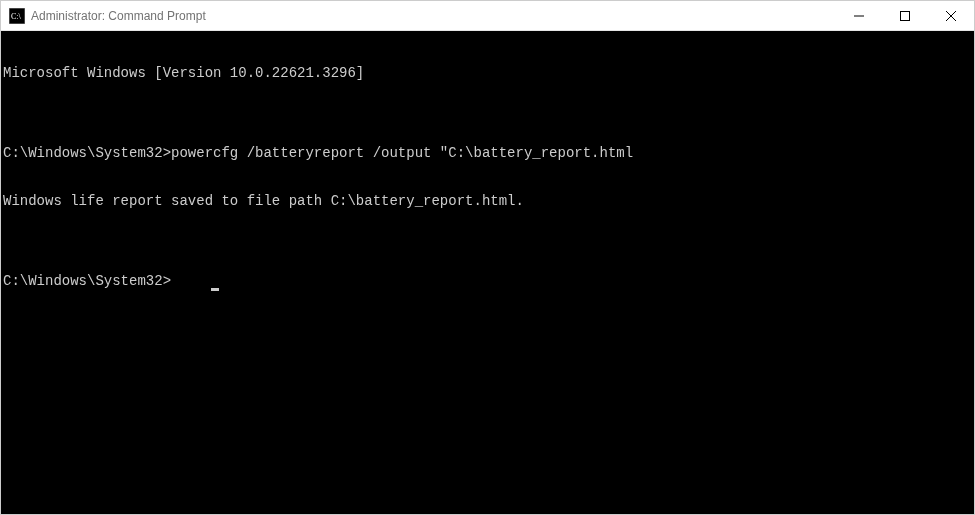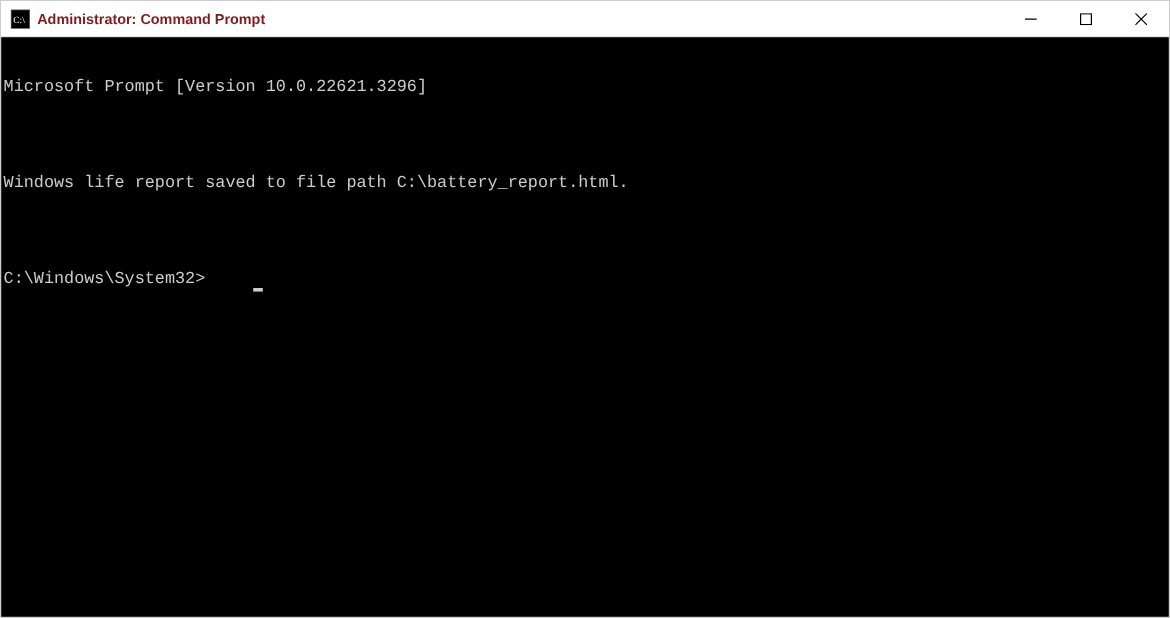--- a/index.html
+++ b/index.html
@@ -37,23 +37,22 @@
       display: flex;
       align-items: center;
       justify-content: center;
     }
     .titlebar-icon svg {
       width: 16px;
       height: 16px;
     }
     .titlebar-text {
       font-size: 12px;
-      color: #7f1d1d;
+      color: #737373;
       flex: 1;
-      font-weight: bold;
     }
     .window-controls {
       display: flex;
       height: 100%;
     }
     .win-btn {
       width: 46px;
       height: 100%;
       display: flex;
       align-items: center;
@@ -126,21 +125,22 @@
       </button>
       <button class="win-btn close">
         <svg viewBox="0 0 10 10">
           <line x1="0" y1="0" x2="10" y2="10" stroke="#000" stroke-width="1"></line>
           <line x1="10" y1="0" x2="0" y2="10" stroke="#000" stroke-width="1"></line>
         </svg>
       </button>
     </div>
   </div>
   <div class="terminal">
-    <span class="term-line">Microsoft Prompt [Version 10.0.22621.3296]</span>
+    <span class="term-line">Microsoft Windows [Version 10.0.22621.3296]</span>
     <span class="term-line"></span>
+    <span class="term-line">C:\Windows\System32&gt;powercfg /batteryreport /output "C:\battery_report.html</span>
     <span class="term-line">Windows life report saved to file path C:\battery_report.html.</span>
     <span class="term-line"></span>
     <span class="prompt-line">
       <span>C:\Windows\System32&gt;</span><span class="cursor"></span>
     </span>
   </div>
 </div>
 
 </body></html>

